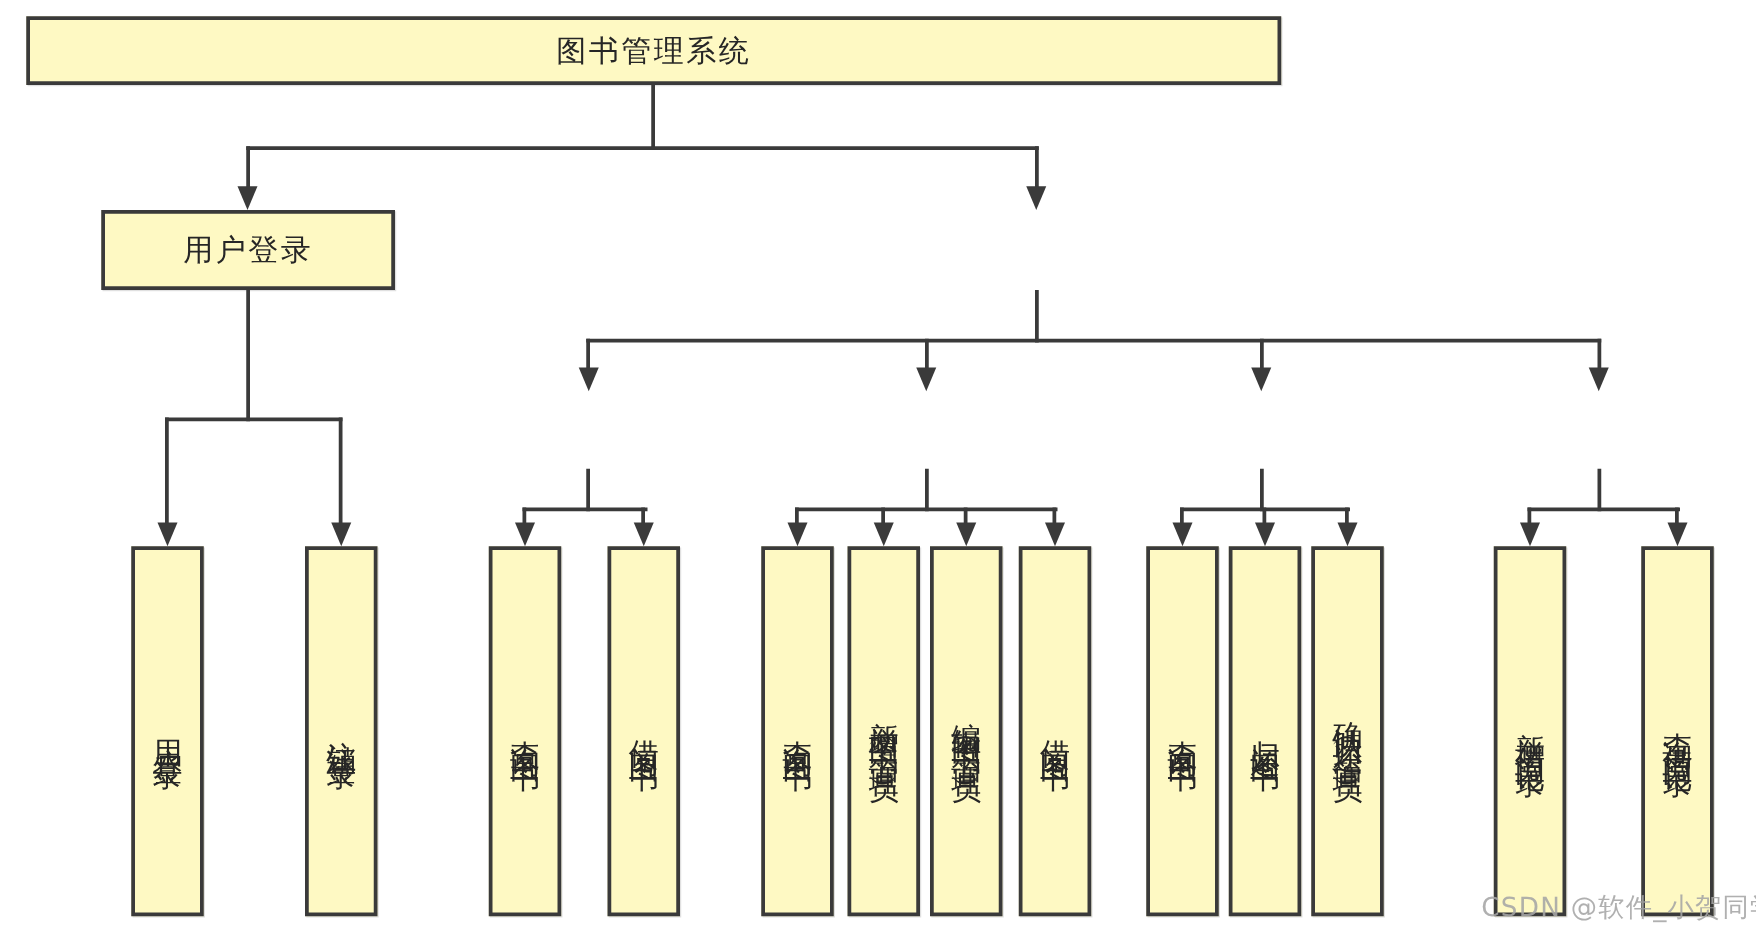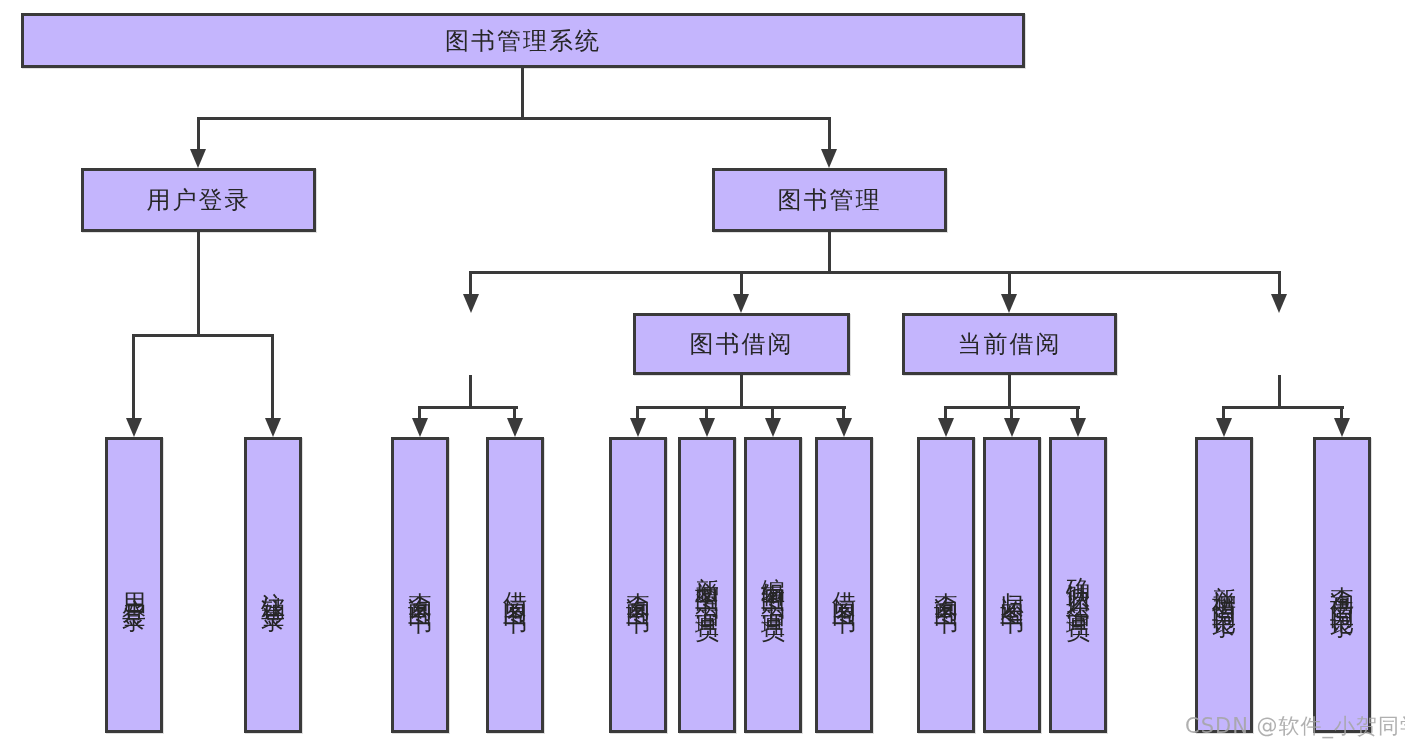--- a/index.html
+++ b/index.html
@@ -1,21 +1,21 @@
 <!DOCTYPE html>
 <html><head>
 <meta charset="utf-8">
 <style>
   html,body{margin:0;padding:0;background:#ffffff;}
   .canvas{
     position:relative;width:1405px;height:747px;background:#ffffff;
     font-family:"DejaVu Sans","Liberation Sans",sans-serif;overflow:hidden;
   }
   .box{
-    position:absolute;box-sizing:border-box;border:3px solid #3a3a3a;background:#c4b5fd;
+    position:absolute;box-sizing:border-box;border:3px solid #3a3a3a;background:#fef9c3;
     display:flex;align-items:center;justify-content:center;color:#262626;
     box-shadow:1px 1px 0 rgba(0,0,0,0.12);
   }
   .box .lbl{font-size:24px;letter-spacing:2px;white-space:nowrap;}
   .vbox .lbl{
     writing-mode:vertical-rl;font-size:24px;letter-spacing:6px;white-space:nowrap;
   }
   .ln{position:absolute;background:#3a3a3a;}
   .arr{
     position:absolute;width:0;height:0;
@@ -32,30 +32,21 @@
 
 <div class="canvas">
 
   <div class="box" style="left:21px;top:13px;width:1004px;height:55px;">
     <span class="lbl">图书管理系统</span>
   </div>
 
   <div class="box" style="left:81px;top:168px;width:235px;height:64px;">
     <span class="lbl">用户登录</span>
   </div>
-  <div class="box" style="left:712px;top:168px;width:235px;height:64px;">
-    <span class="lbl">图书管理</span>
-  </div>
 
-  <div class="box" style="left:633px;top:313px;width:217px;height:62px;">
-    <span class="lbl">图书借阅</span>
-  </div>
-  <div class="box" style="left:902px;top:313px;width:215px;height:62px;">
-    <span class="lbl">当前借阅</span>
-  </div>
 
   <div class="box vbox" style="left:105px;top:437px;width:58px;height:296px;">
     <span class="lbl">用户登录</span>
   </div>
   <div class="box vbox" style="left:244px;top:437px;width:58px;height:296px;">
     <span class="lbl">注销登录</span>
   </div>
   <div class="box vbox" style="left:391px;top:437px;width:58px;height:296px;">
     <span class="lbl">查询图书</span>
   </div>

